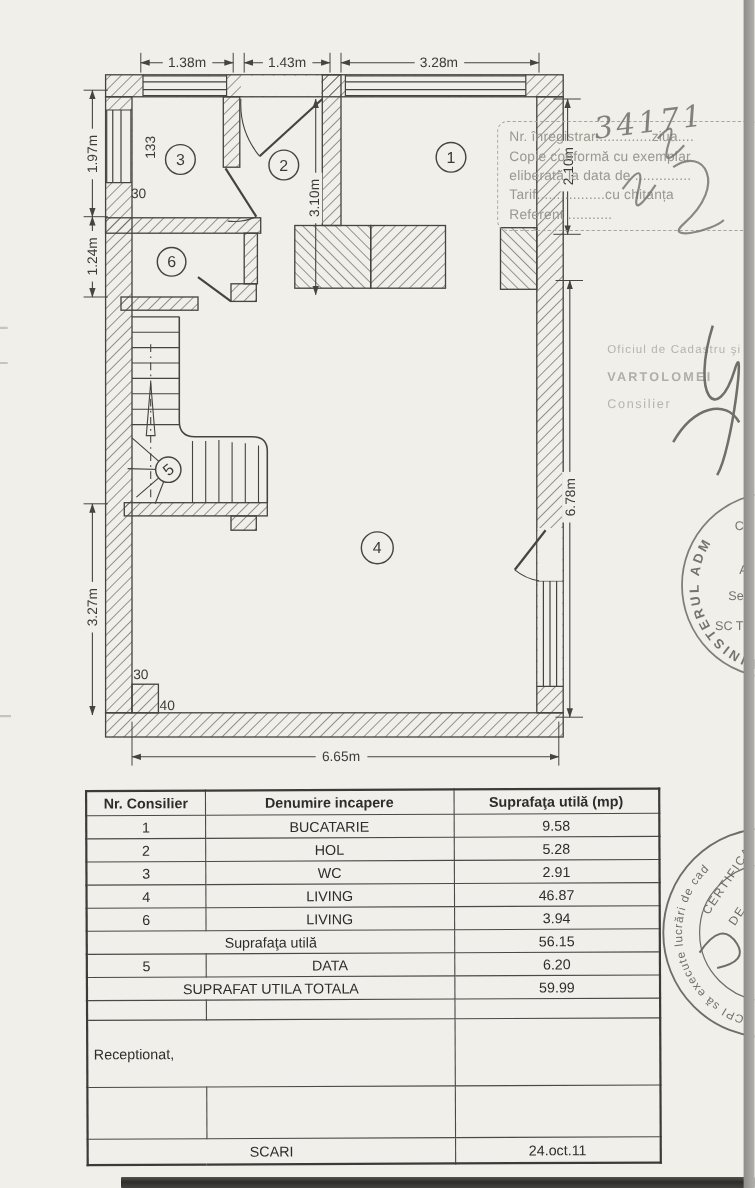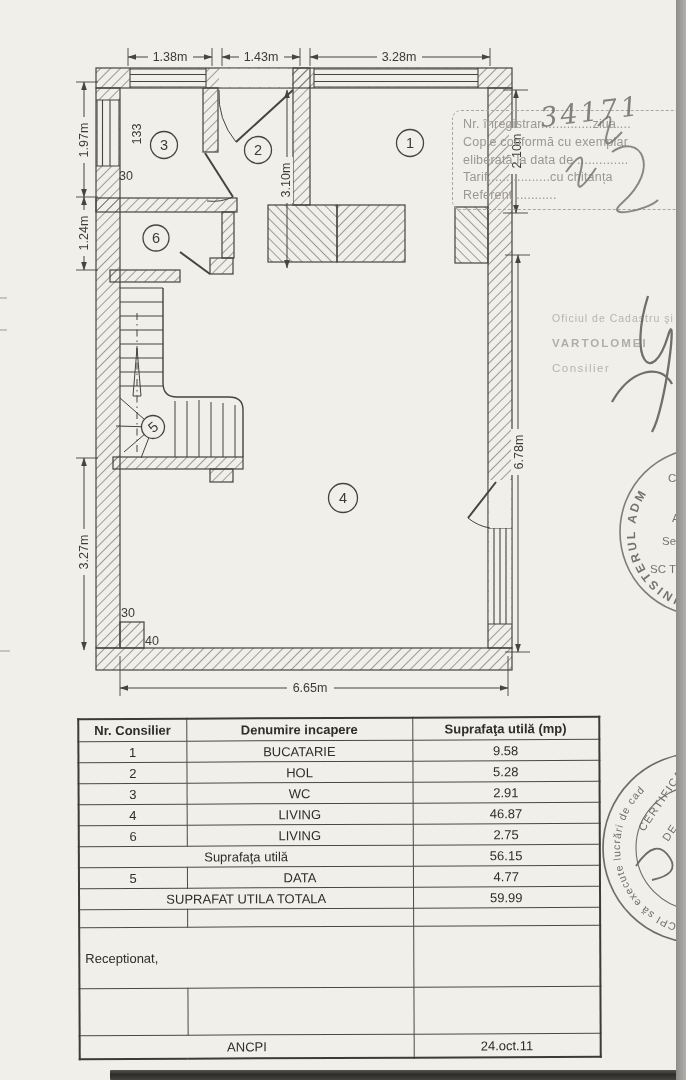--- a/index.html
+++ b/index.html
@@ -298,51 +298,51 @@
           <td>2.91</td>
         </tr>
         <tr>
           <td>4</td>
           <td>LIVING</td>
           <td>46.87</td>
         </tr>
         <tr>
           <td>6</td>
           <td>LIVING</td>
-          <td>2.75</td>
+          <td>3.94</td>
         </tr>
         <tr>
           <td colspan="2">Suprafaţa utilă</td>
           <td>56.15</td>
         </tr>
         <tr>
           <td>5</td>
           <td>DATA</td>
-          <td>4.77</td>
+          <td>6.20</td>
         </tr>
         <tr>
           <td colspan="2">SUPRAFAT UTILA TOTALA</td>
           <td>59.99</td>
         </tr>
         <tr class="esm">
           <td></td>
           <td></td>
           <td></td>
         </tr>
         <tr class="reception">
           <td colspan="2" class="left-mid">Receptionat,</td>
           <td></td>
         </tr>
         <tr class="elg">
           <td></td>
           <td></td>
           <td></td>
         </tr>
         <tr class="daterow">
-          <td colspan="2">ANCPI</td>
+          <td colspan="2">SCARI</td>
           <td>24.oct.11</td>
         </tr>
       </tbody>
   </table>
 </div>
 
 <svg class="abs z4" width="686" height="1080" viewBox="0 0 686 1080" style="left:0;top:0;pointer-events:none;">
   <defs>
     <path id="s1arc" d="M704,602 A70,70 0 0 1 706,462"></path>
     <path id="s2arc" d="M698,927 A79,79 0 0 1 700,769"></path>

